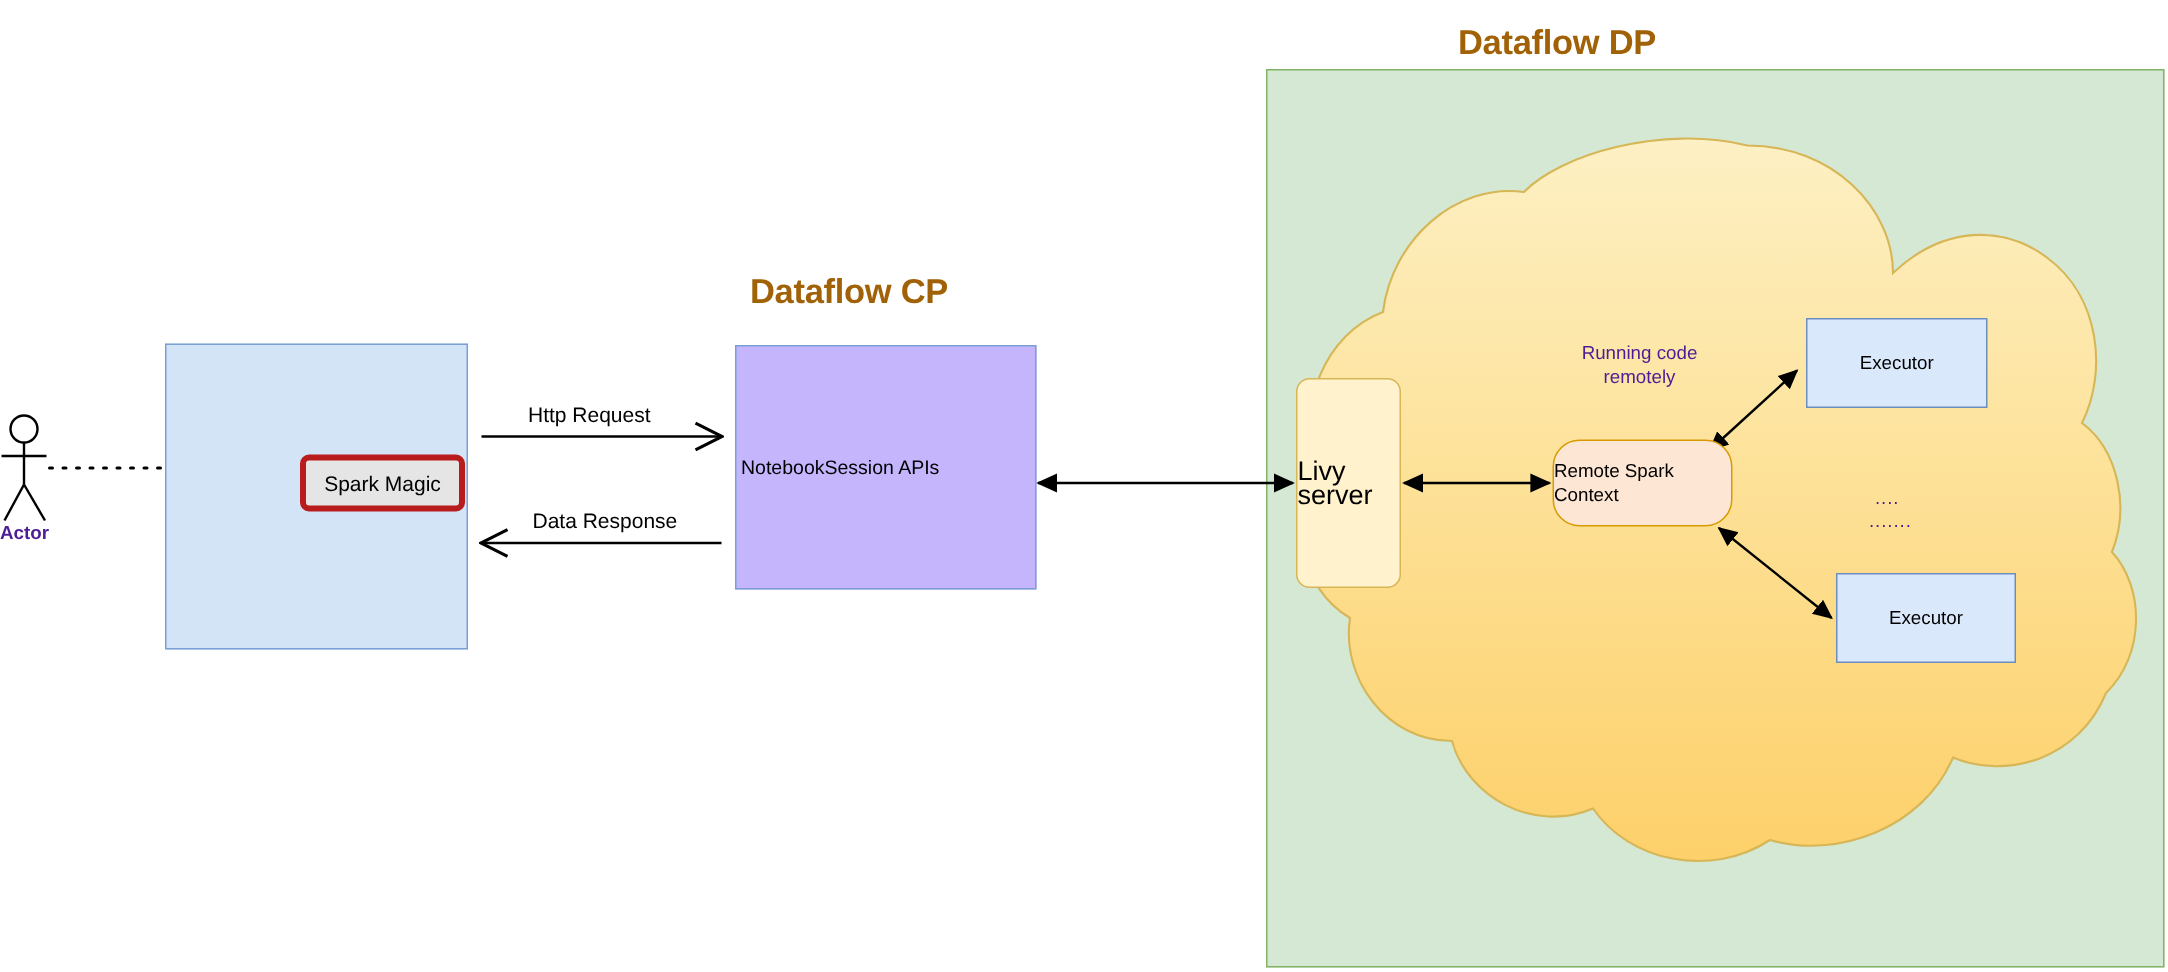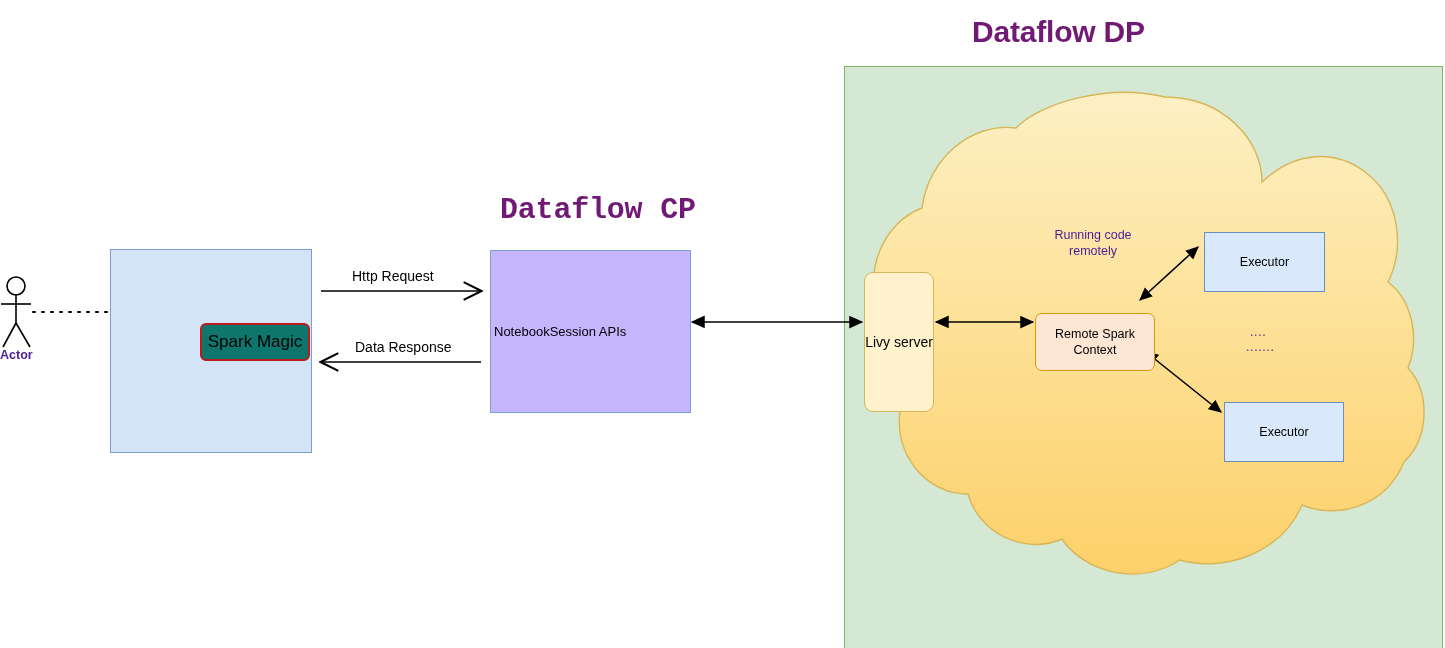--- a/index.html
+++ b/index.html
@@ -21,22 +21,22 @@
     position: absolute;
     left: 0;
     top: 0;
     width: 1445px;
     height: 648px;
     pointer-events: none;
   }
   .title {
     position: absolute;
     font-weight: bold;
-    font-size: 30px;
-    color: #701a75;
+    font-size: 23px;
+    color: #a16207;
     white-space: nowrap;
     letter-spacing: -0.2px;
   }
   .boxlabel {
     position: absolute;
     font-size: 13px;
     color: #4c1d95;
     white-space: nowrap;
     line-height: 16px;
   }
@@ -45,25 +45,23 @@
     font-size: 14px;
     color: #000000;
     white-space: nowrap;
   }
   .node {
     position: absolute;
     box-sizing: border-box;
     display: flex;
     align-items: center;
     justify-content: center;
-    text-align: center;
     font-size: 13px;
     color: #000000;
     line-height: 16px;
-    margin-top: 20px;
   }
   
   #notebook-box {
     left: 110px; top: 229px; width: 202px; height: 204px;
     background: #d4e4f7;
     border: 1px solid #7b9fd4;
   }
   #cp-box {
     left: 490px; top: 230px; width: 201px; height: 163px;
     background: #c4b5fd;
@@ -76,37 +74,37 @@
     font-size: 13px;
   }
   #dp-box {
     left: 844px; top: 46px; width: 599px; height: 599px;
     background: #d5e8d4;
     border: 1px solid #82b366;
   }
   
   #spark-magic {
     left: 200px; top: 303px; width: 110px; height: 38px;
-    background: #0f766e;
-    border: 2px solid #b91c1c;
+    background: #e5e5e5;
+    border: 4px solid #b91c1c;
     border-radius: 6px;
-    font-size: 17px;
+    font-size: 14px;
   }
   #livy-server {
     left: 864px; top: 252px; width: 70px; height: 140px;
     background: #fff2cc;
     border: 1px solid #d6b656;
     border-radius: 9px;
-    font-size: 14px;
+    font-size: 18px;
   }
   #remote-spark-context {
     left: 1035px; top: 293px; width: 120px; height: 58px;
     background: #fde6d4;
     border: 1px solid #d79b00;
-    border-radius: 7px;
+    border-radius: 18px;
     font-size: 12.5px;
   }
   #executor-1 {
     left: 1204px; top: 212px; width: 121px; height: 60px;
     background: #dae8fc;
     border: 1px solid #6c8ebf;
     font-size: 12.5px;
   }
   #executor-2 {
     left: 1224px; top: 382px; width: 120px; height: 60px;
@@ -132,21 +130,21 @@
     left: 1246px; top: 339px;
     font-size: 12.5px;
     letter-spacing: 0.6px;
   }
   #actor-label {
     left: 0px; top: 347px;
     font-size: 12.5px;
     font-weight: bold;
   }
   #title-notebook { left: 80px; top: 194px; }
-  #title-cp       { left: 500px; top: 193px; font-family: Liberation Mono, monospace; }
+  #title-cp       { left: 500px; top: 181px; }
   #title-dp       { left: 972px; top: 15px; }
   #label-http-request  { left: 352px; top: 268px; }
   #label-http-response { left: 355px; top: 339px; }
 </style>
 </head>
 <body>
 
 <div id="canvas">
 
   <div class="node" id="dp-box"></div>

